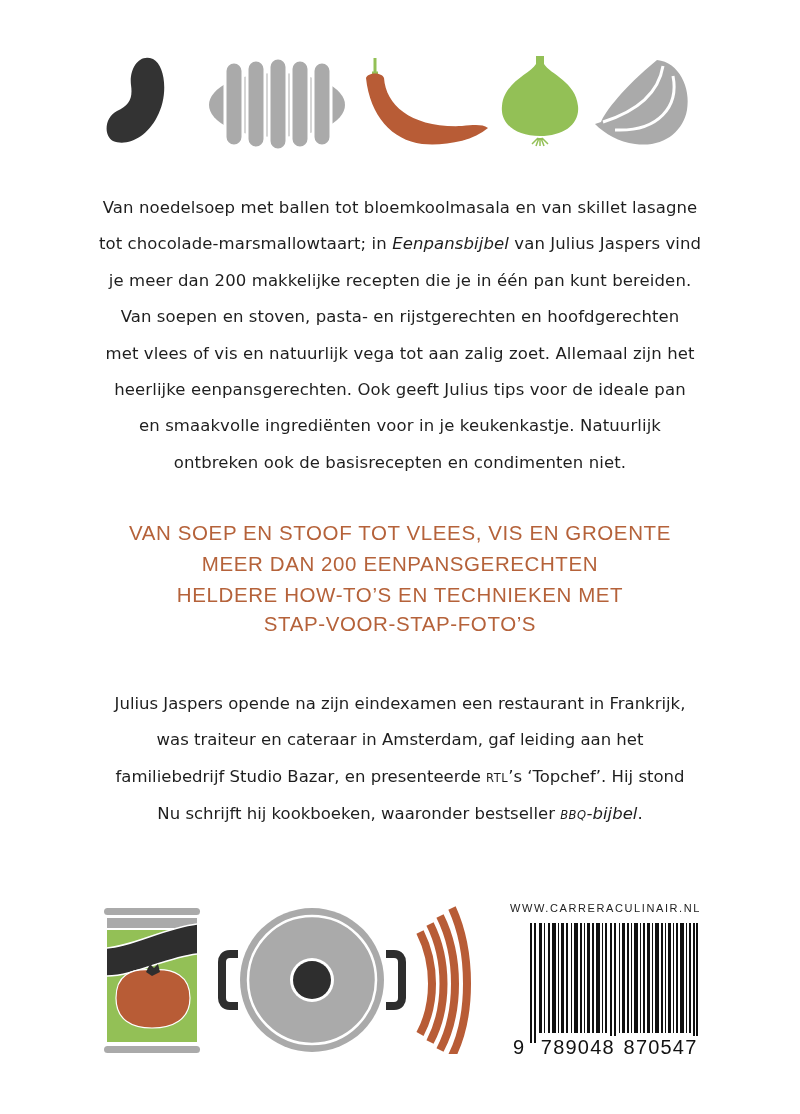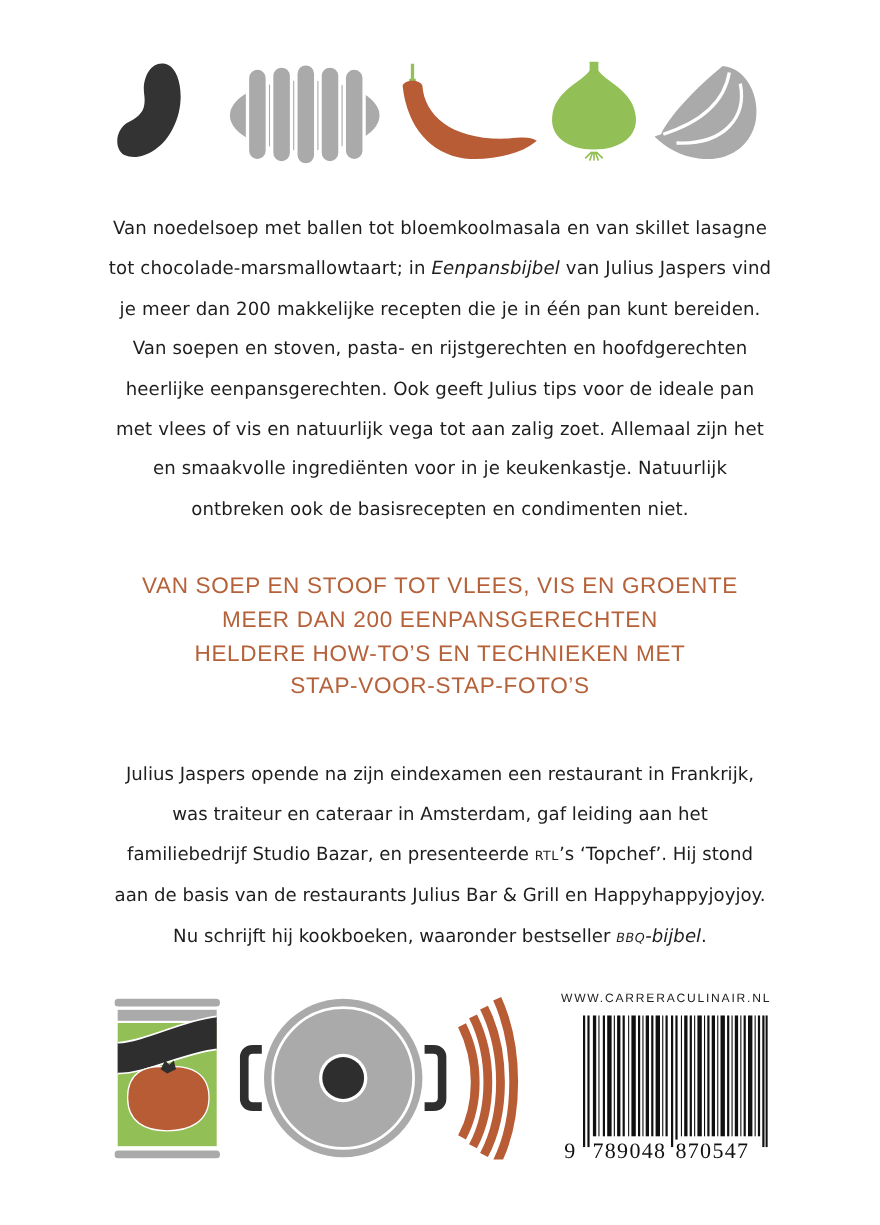--- a/index.html
+++ b/index.html
@@ -10,21 +10,21 @@
   .body-text em { font-style:italic;margin-top:40px; }
   .highlights { position:absolute; left:60px; width:680px; top:517px; text-align:center; font-family:"Liberation Sans", sans-serif; font-size:20.5px; color:#b5623a; letter-spacing:0.6px; line-height:31px; }
   .highlights .hl { display:block; }
   .highlights .hl.wrap { line-height:27px; }
   .bio { position:absolute; left:60px; width:680px; top:686px; text-align:center; font-size:16.5px; line-height:36.4px; }
   .bio b { font-weight:normal; }
   .smallcaps { font-size:11.5px; letter-spacing:0.5px;text-align:right; }
   .icons-bottom { position:absolute; left:0; top:890px; width:500px; height:200px; }
   .website { position:absolute; left:510px; top:902px; width:190px; text-align:right; font-family:"Liberation Sans", sans-serif; font-size:11px; letter-spacing:1.6px; color:#222; }
   .barcode { position:absolute; left:530px; top:923px; width:168px; height:120px; }
-  .isbn { position:absolute; left:512px; top:1036px; font-family:Liberation Serif, serif; font-size:20px; color:#111; letter-spacing:1.2px; background:transparent; }
+  .isbn { position:absolute; left:512px; top:1036px; font-family:Liberation Sans, sans-serif; font-size:20px; color:#111; letter-spacing:1.2px; background:transparent; }
   .isbn span { background:#fff; padding:0 1px; }
 </style>
 </head>
 <body>
 
 <div class="icons-top">
 
   <svg class="icon" style="left:105px;top:15px" width="60" height="95" viewBox="0 0 60 95">
     <path d="M48 4 C60 10 64 40 52 62 C42 82 22 92 8 86 C-2 80 0 62 12 56 C24 50 28 44 26 30 C24 14 34 -2 48 4 Z" fill="#333333"></path>
   </svg>
@@ -54,38 +54,37 @@
     <path d="M68 8 C64 32 46 52 8 64" stroke="#fff" stroke-width="3" fill="none"></path>
     <path d="M78 18 C84 48 64 74 20 72" stroke="#fff" stroke-width="3" fill="none"></path>
   </svg>
 </div>
 
 <div class="body-text">
   <div>Van noedelsoep met ballen tot bloemkoolmasala en van skillet lasagne</div>
   <div><span>tot chocolade-marsmallowtaart; in </span><em>Eenpansbijbel</em><span> van Julius Jaspers vind</span></div>
   <div>je meer dan 200 makkelijke recepten die je in één pan kunt bereiden.</div>
   <div>Van soepen en stoven, pasta- en rijstgerechten en hoofdgerechten</div>
+  <div>met vlees of vis en natuurlijk vega tot aan zalig zoet. Allemaal zijn het</div>
   <div>heerlijke eenpansgerechten. Ook geeft Julius tips voor de ideale pan</div>
-  <div>met vlees of vis en natuurlijk vega tot aan zalig zoet. Allemaal zijn het</div>
   <div>en smaakvolle ingrediënten voor in je keukenkastje. Natuurlijk</div>
   <div>ontbreken ook de basisrecepten en condimenten niet.</div>
 </div>
 
 <div class="highlights">
   <span class="hl">VAN SOEP EN STOOF TOT VLEES, VIS EN GROENTE</span>
   <span class="hl">MEER DAN 200 EENPANSGERECHTEN</span>
   <span class="hl">HELDERE HOW-TO’S EN TECHNIEKEN MET</span>
   <span class="hl wrap">STAP-VOOR-STAP-FOTO’S</span>
 </div>
 
 <div class="bio">
   <div><b>Julius Jaspers</b><span> opende na zijn eindexamen een restaurant in Frankrijk,</span></div>
   <div>was traiteur en cateraar in Amsterdam, gaf leiding aan het</div>
   <div><span>familiebedrijf Studio Bazar, en presenteerde </span><span class="smallcaps">RTL</span><span>’s ‘Topchef’. Hij stond</span></div>
-  <div>aan de basis van de restaurants Julius Bar &amp; Grill en Happyhappyjoyjoy.</div>
   <div><span>Nu schrijft hij kookboeken, waaronder bestseller </span><em><span class="smallcaps">BBQ</span><span>-bijbel</span></em><span>.</span></div>
 </div>
 
 <div class="icons-bottom">
 
   <svg class="icon" style="left:104px;top:16px" width="98" height="148" viewBox="0 0 98 148">
     <rect x="0" y="2" width="96" height="7" rx="3.5" fill="#aaaaaa"></rect>
     <rect x="3" y="12" width="90" height="10" fill="#aaaaaa"></rect>
     <rect x="3" y="24" width="90" height="112" fill="#93c056"></rect>
     <path d="M3 42 C30 40 60 22 93 18 L93 48 C60 52 30 70 3 70 Z" fill="#2e2e2e"></path>

